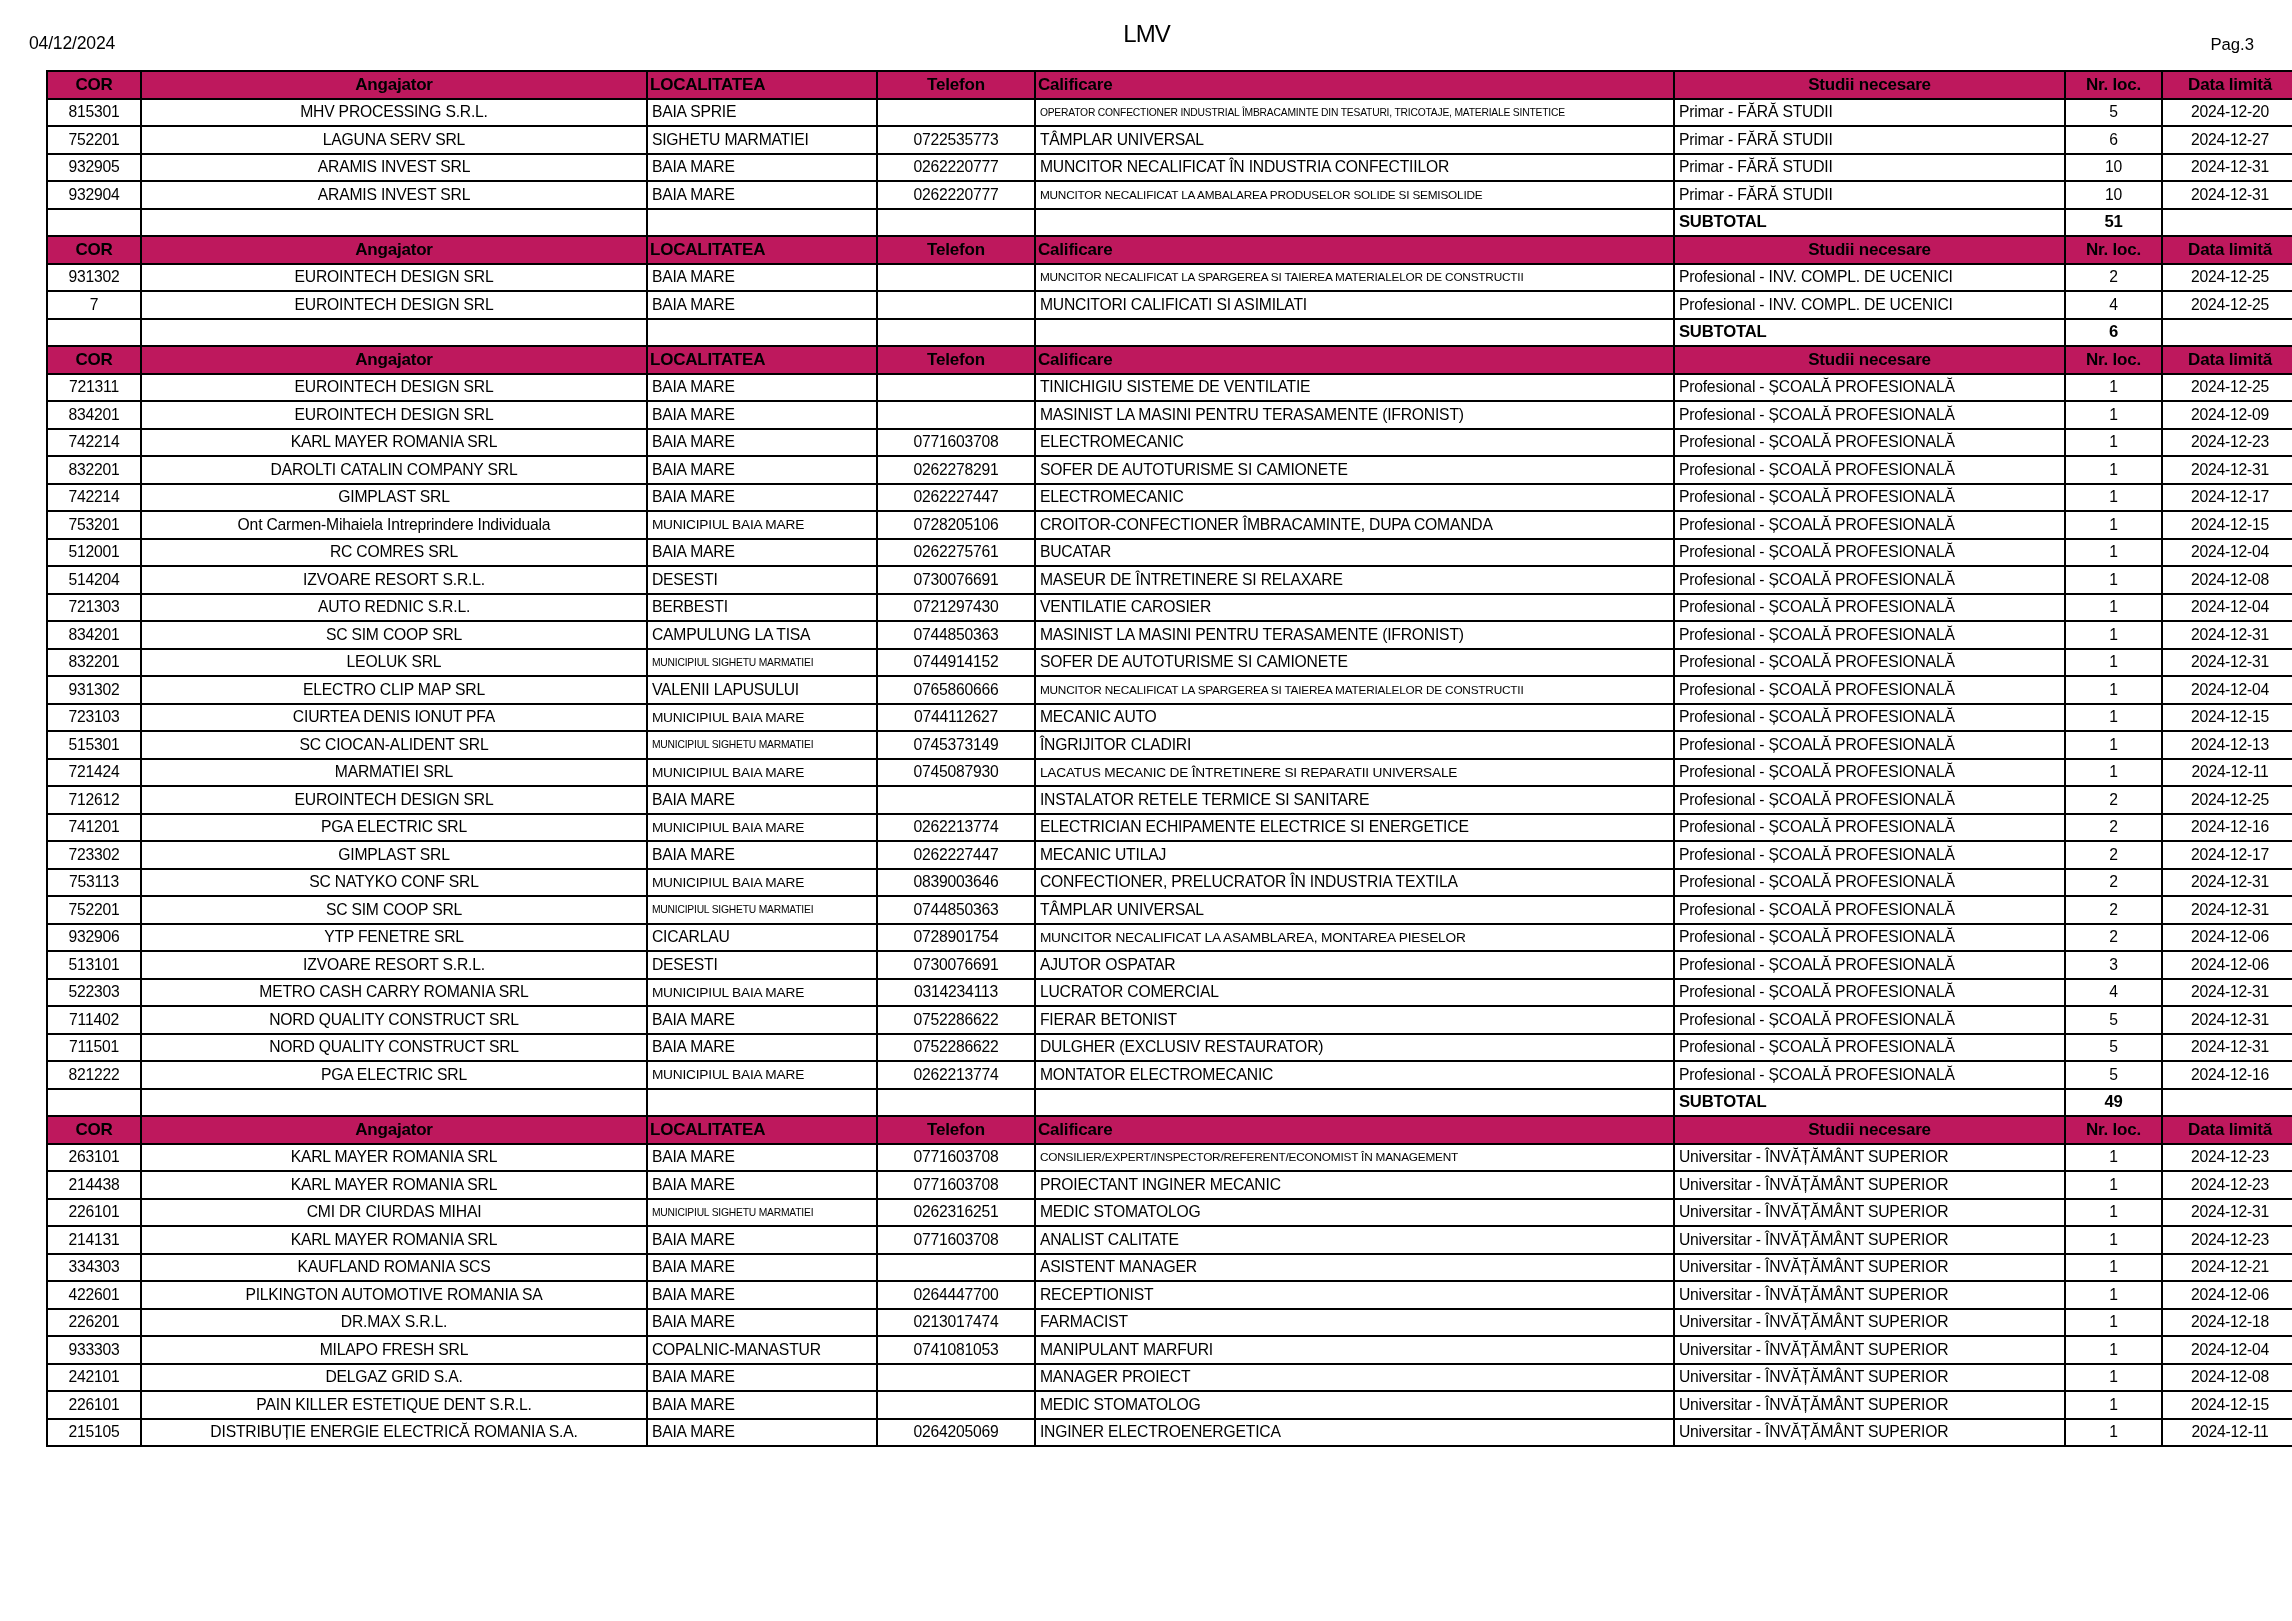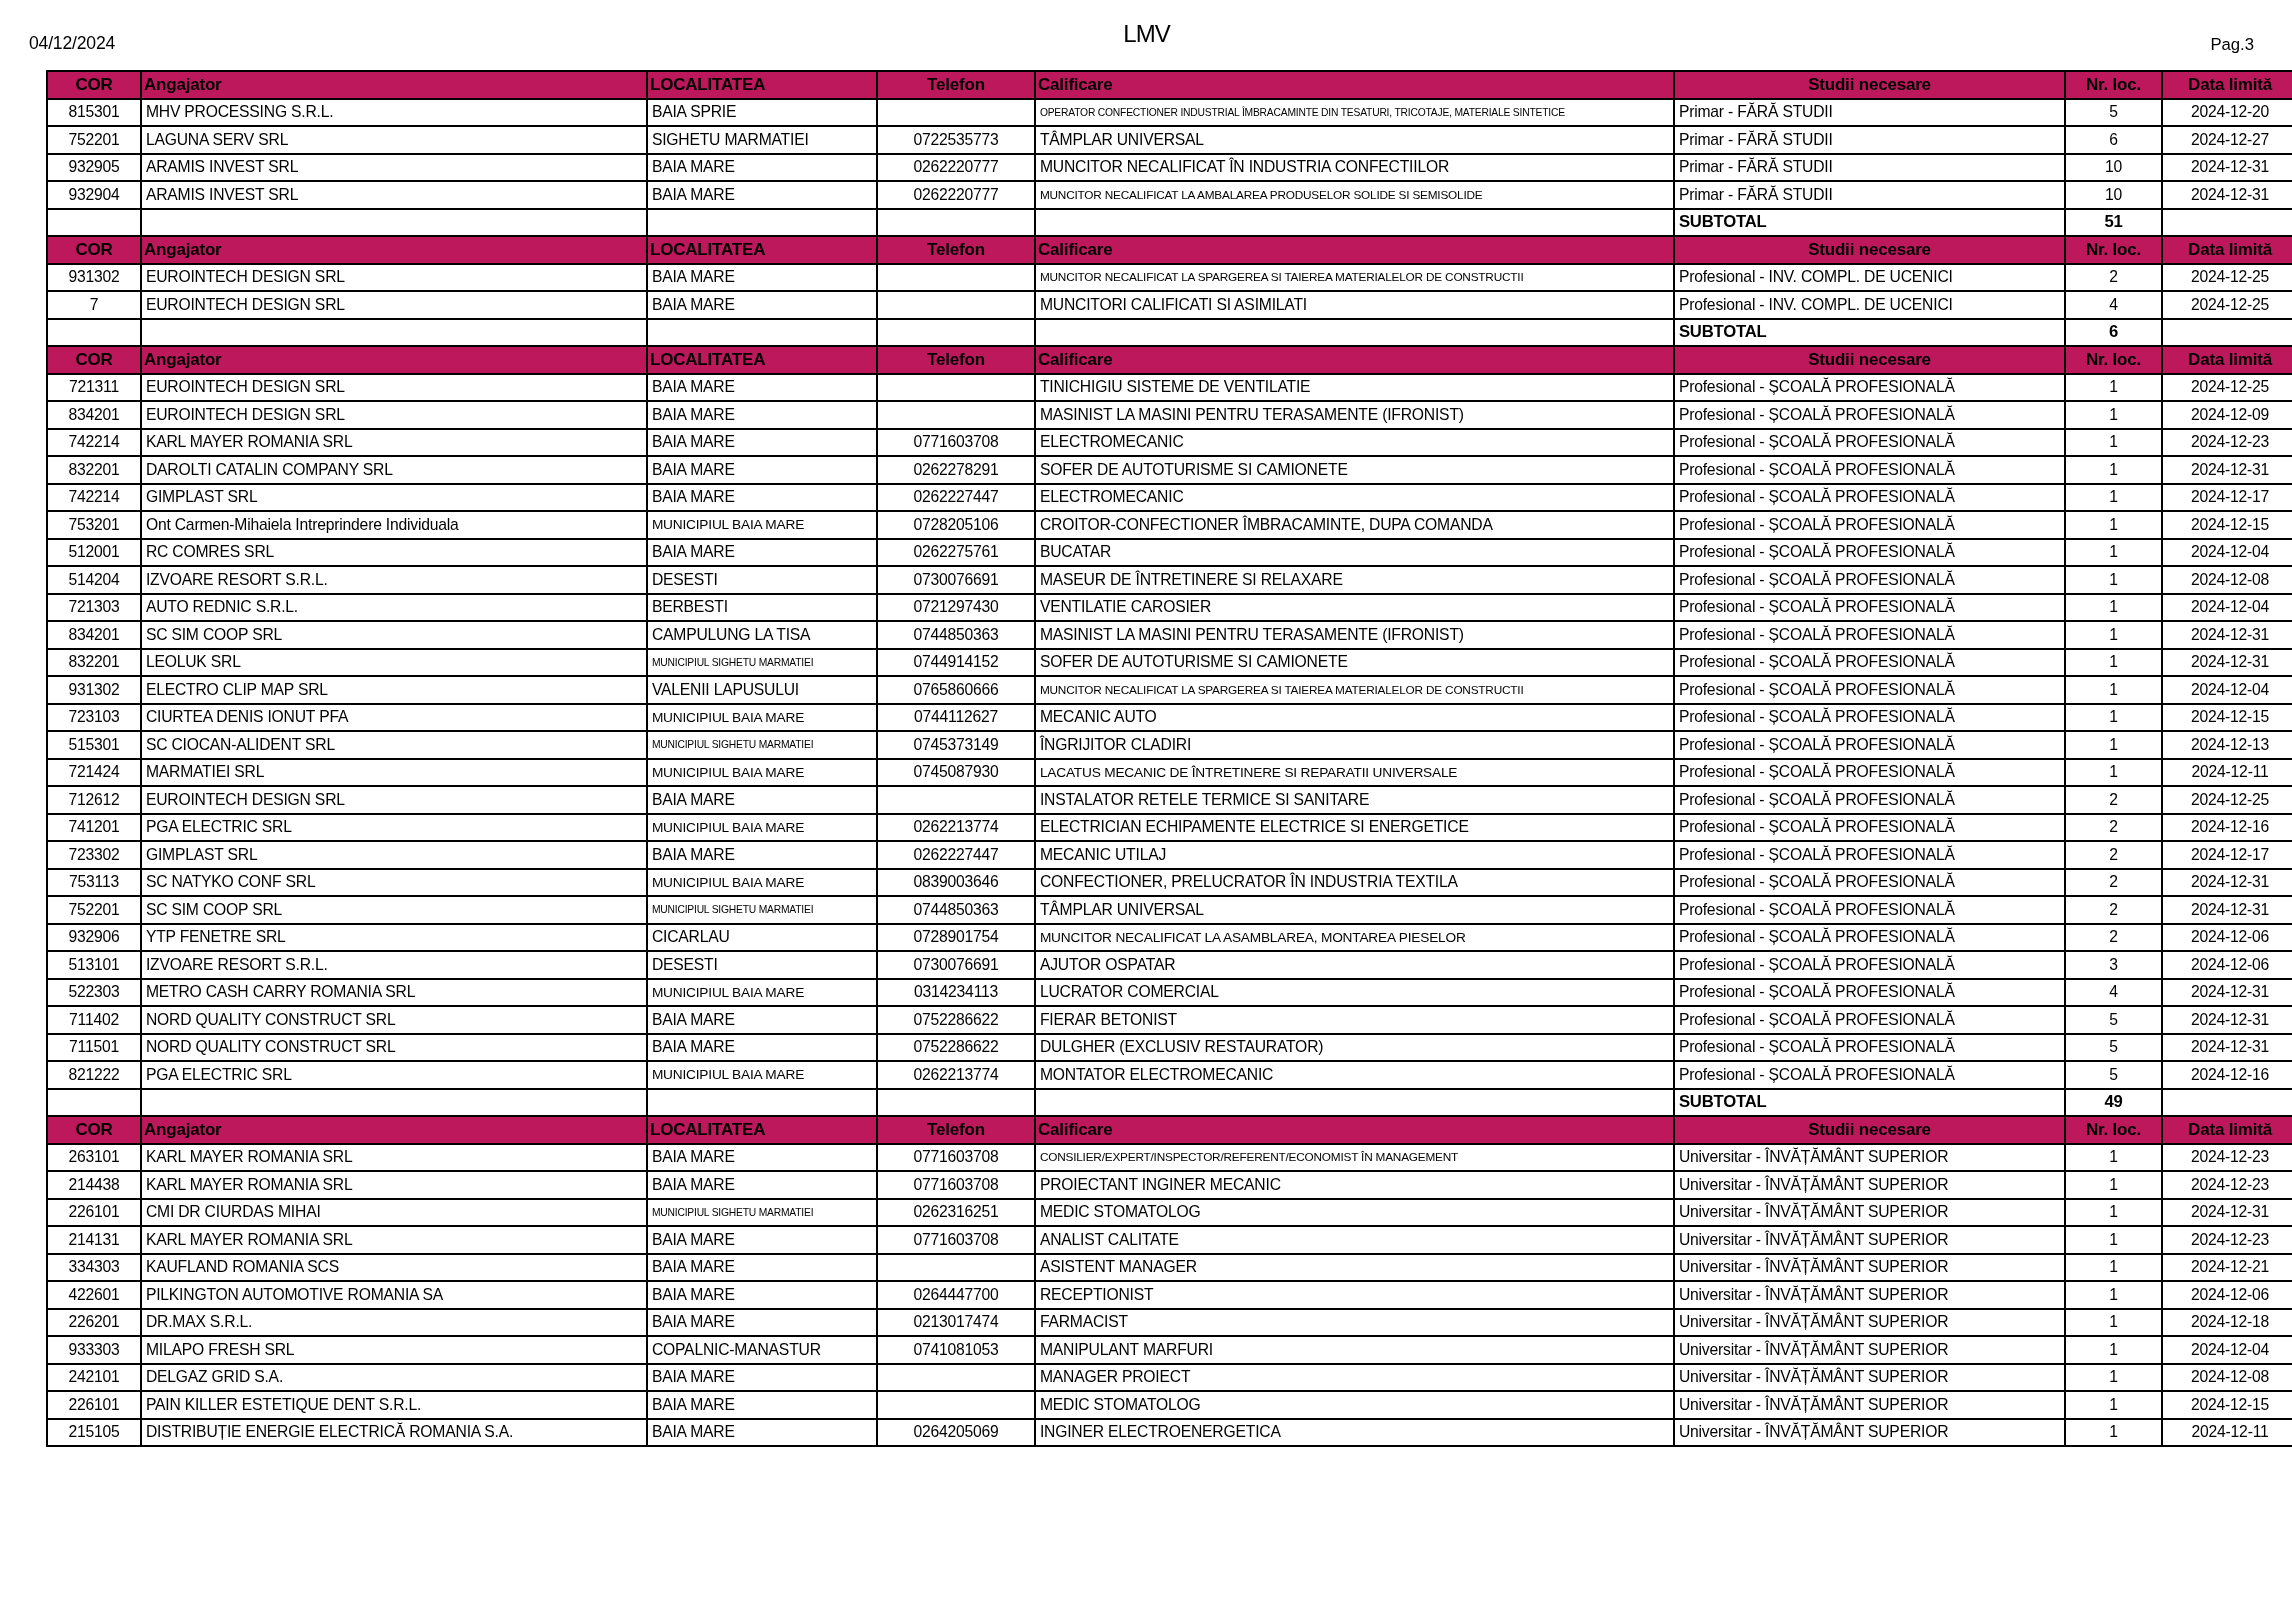--- a/index.html
+++ b/index.html
@@ -17,21 +17,21 @@
   th,td{
     border:2px solid #000;height:25.5px;padding:0 3.9px;
     overflow:hidden;white-space:nowrap;vertical-align:middle;letter-spacing:-0.2px;
   }
   tr.section-start th{border-top:2.9px solid #000;}
   th{
     background:#be185d;font-weight:bold;font-size:17px;text-align:center;padding:0 2px;
   }
   td{font-size:15.7px;background:#ffffff;}
   .col-cor{width:88px;text-align:center;}
-  .col-angajator{width:500px;text-align:left;}
+  .col-angajator{width:500px;text-align:center;}
   .col-localitatea{width:224px;text-align:left;}
   .col-telefon{width:152px;text-align:center;}
   .col-calificare{width:633px;text-align:left;}
   .col-studii{width:385px;}
   .col-nr{width:91px;text-align:center;}
   .col-data{width:130px;text-align:center;}
   .fs-m{font-size:13.7px;}
   .fs-s{font-size:11.8px;}
   .fs-xs{font-size:10.3px;}
   .subtotal-row td{font-weight:bold;font-size:16.7px;}

